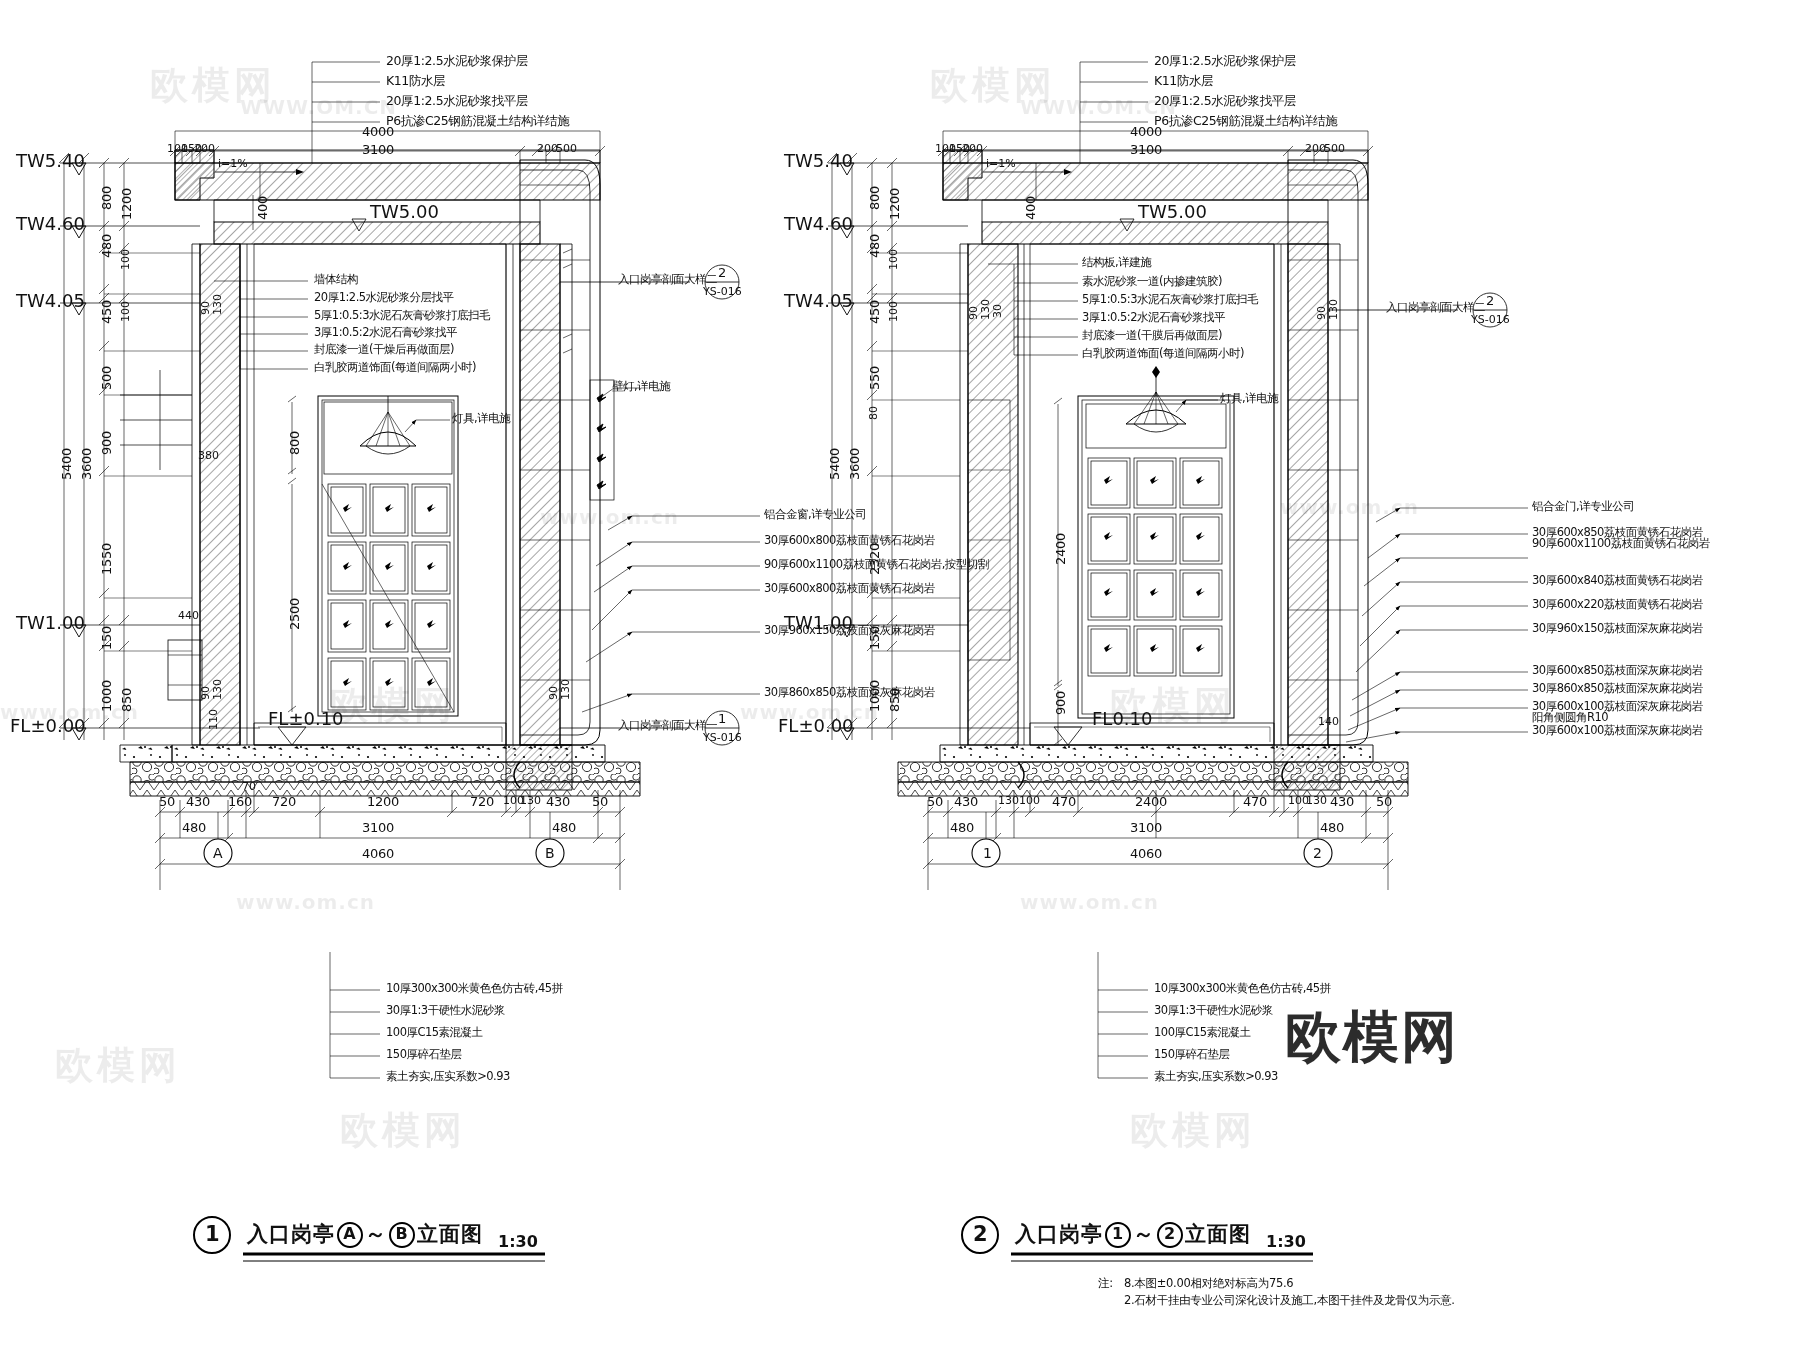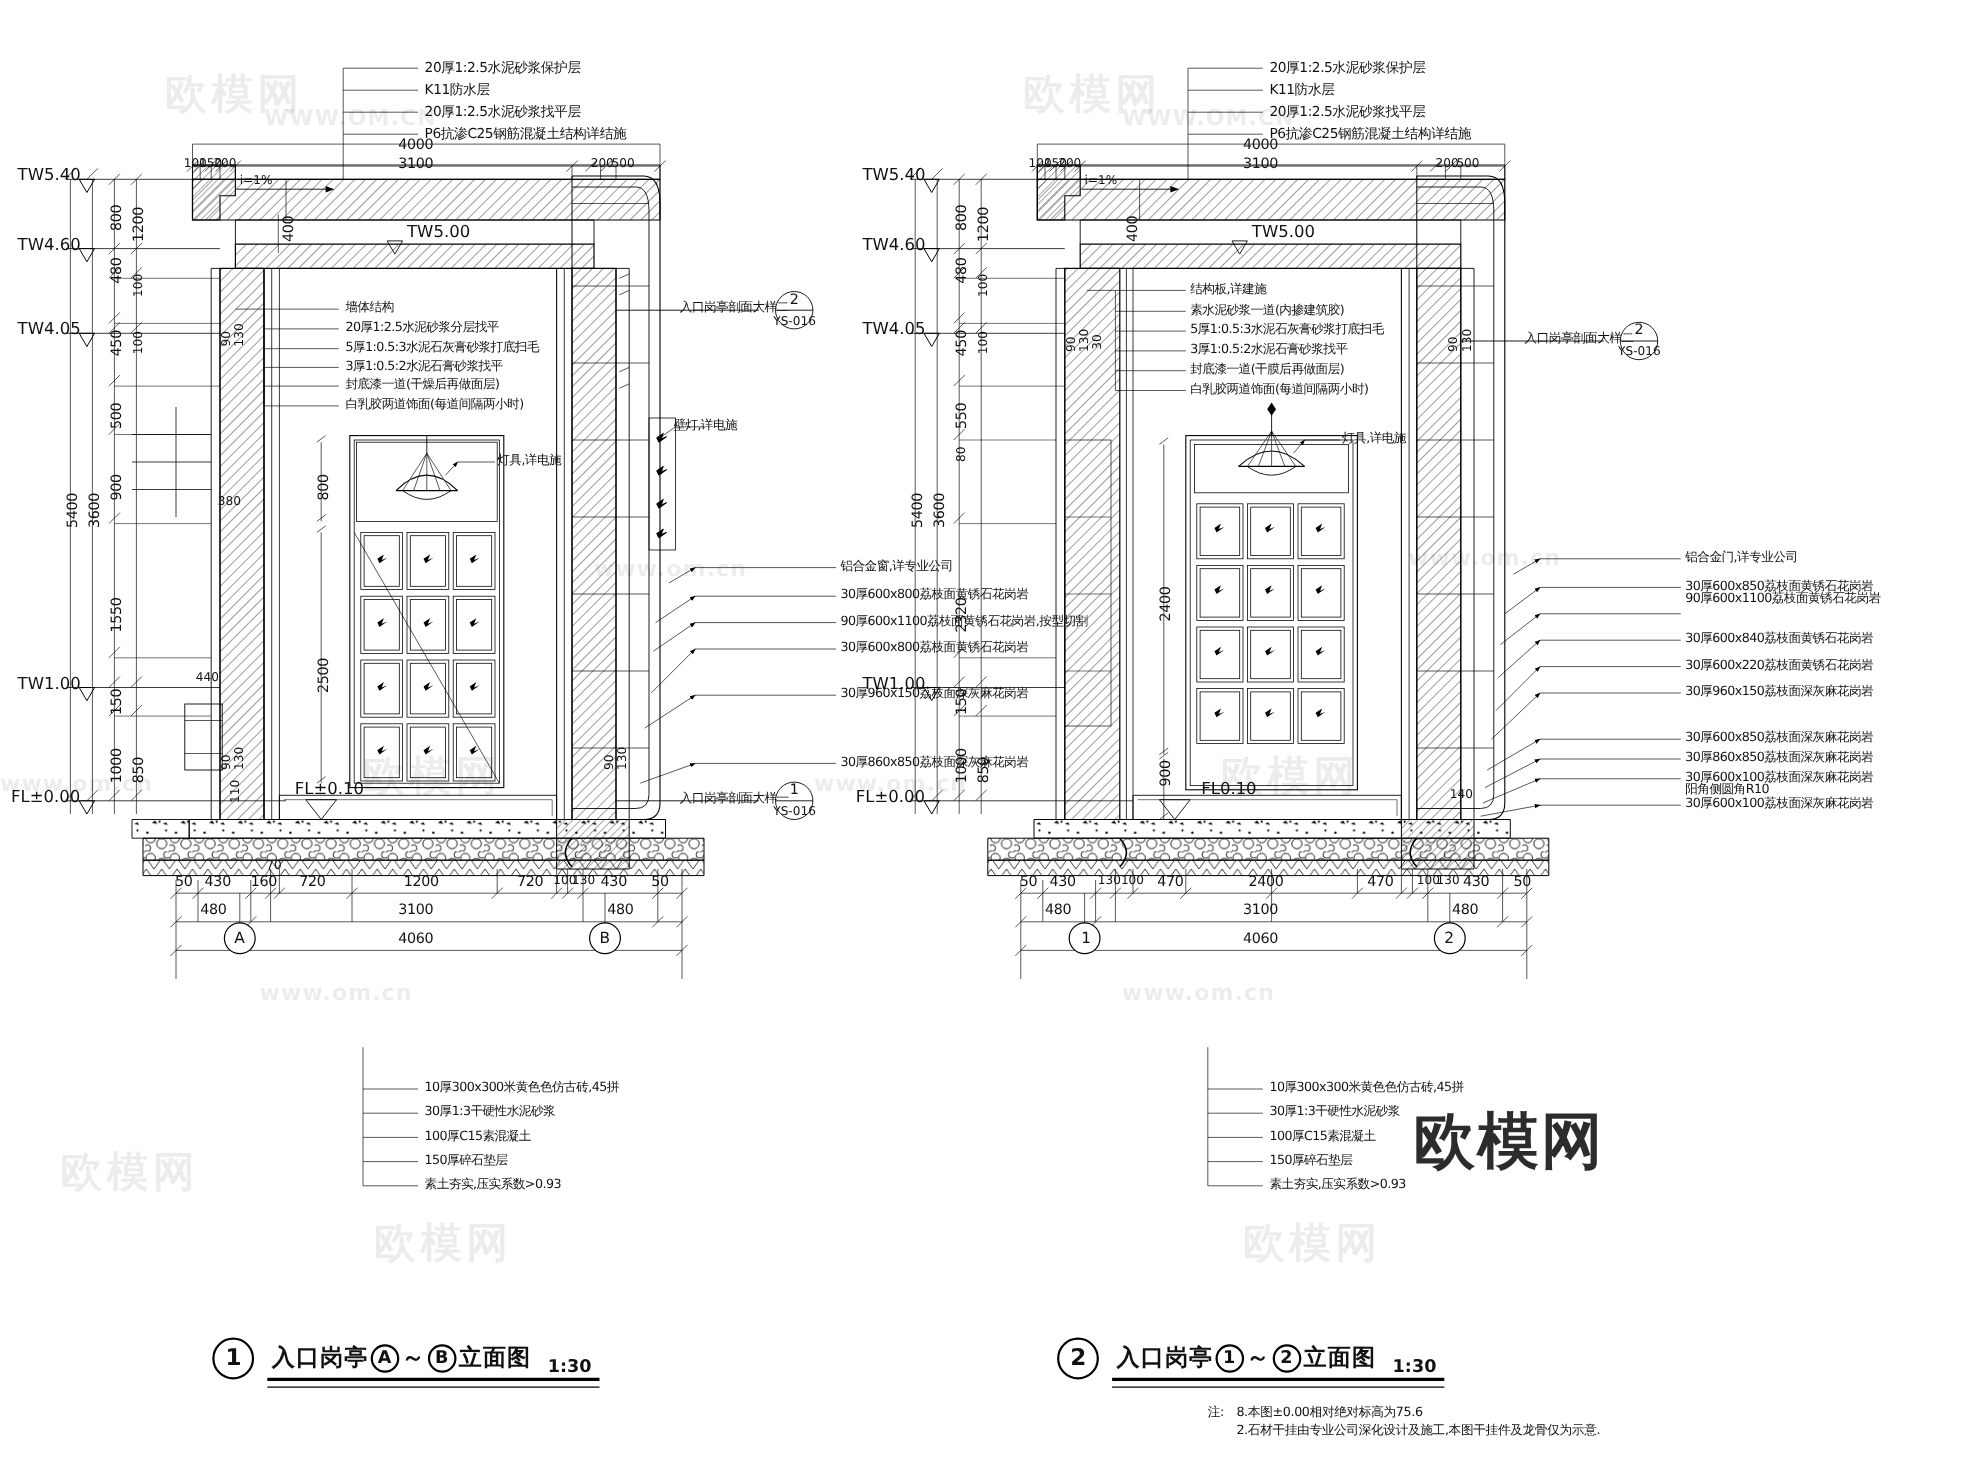--- a/index.html
+++ b/index.html
@@ -7,21 +7,21 @@
        font-family:"DejaVu Sans","Liberation Sans",sans-serif;color:#000;}
   .stage{position:absolute;left:0;top:0;width:1800px;height:1347px;}
   svg.cad{position:absolute;left:0;top:0;width:1800px;height:1347px;}
 
   
   .t{position:absolute;white-space:nowrap;color:#111;line-height:1;}
   .dim{font-size:13px;font-family:"DejaVu Sans","Liberation Sans",sans-serif;letter-spacing:-.3px;}
   .dim9{font-size:11px;}
   .lbl{font-size:12.5px;letter-spacing:-.4px;}
   .lbl-s{font-size:11.5px;letter-spacing:-.5px;}
-  .lvl{font-size:15px;}
+  .lvl{font-size:18px;}
   .vert{transform-origin:0 0;}
   .ttl{font-size:21px;font-weight:bold;letter-spacing:1px;}
   .ttl-sc{font-size:16px;font-weight:bold;}
   .note{font-size:11.5px;letter-spacing:-.3px;}
 
   
   .wm{position:absolute;color:#000;opacity:.07;font-weight:bold;pointer-events:none;
       font-family:"DejaVu Sans","Liberation Sans",sans-serif;white-space:nowrap;}
   .wm-cn{font-size:38px;letter-spacing:4px;}
   .wm-url{font-size:20px;letter-spacing:1px;}

